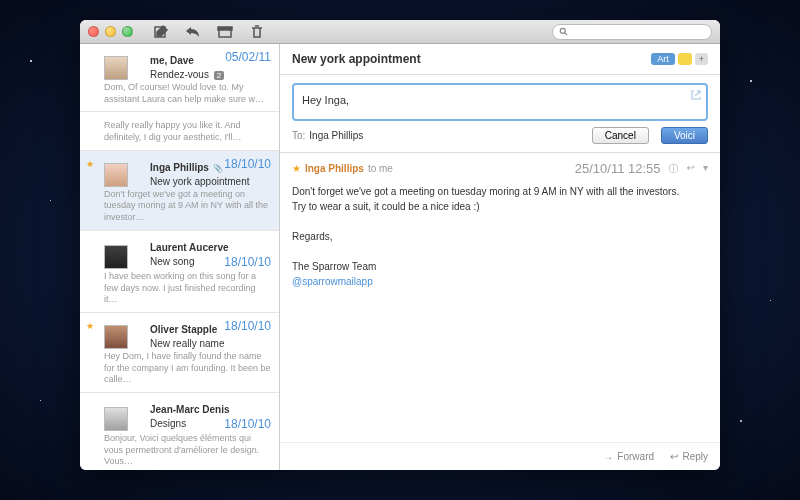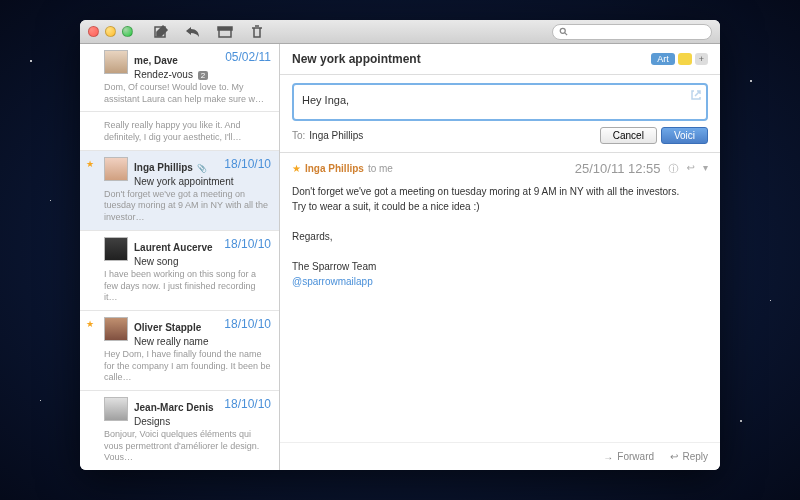--- a/index.html
+++ b/index.html
@@ -14,21 +14,21 @@
 .dot.grn{background:radial-gradient(circle at 30% 30%,#a5d6a7,#28c940)}
 .tb-icons{display:flex;gap:16px;margin-left:14px}
 .tb-icon{width:16px;height:16px;display:flex;align-items:center;justify-content:center;color:#555;cursor:pointer}
 .search{margin-left:auto;width:160px;height:16px;background:#fff;border:1px solid #bbb;border-radius:9px;display:flex;align-items:center;padding:0 6px}
 .search svg{width:10px;height:10px;color:#888}
 .content{flex:1;display:flex;overflow:hidden}
 .list{width:200px;background:#fff;border-right:1px solid #ccc;overflow-y:auto}
 .item{padding:6px 8px 6px 24px;border-bottom:1px solid #e5e5e5;position:relative;cursor:pointer}
 .item.sel{background:#e8eef7}
 .starmk{position:absolute;left:6px;top:8px;color:#f5a623;font-size:9px}
-.row1{display:flex;align-items:flex-start;gap:6px}
+.row1{display:flex;align-items:flex-end;gap:22px}
 .avatar{width:24px;height:24px;background:#ccc;flex-shrink:0;border:1px solid #bbb}
 .av1{background:linear-gradient(#e8d4c0,#c0a080)}
 .av2{background:linear-gradient(#d0d0d0,#909090)}
 .av3{background:linear-gradient(#f0d0c0,#d0a080)}
 .av4{background:linear-gradient(#404040,#202020)}
 .av5{background:linear-gradient(#c09070,#805040)}
 .av6{background:linear-gradient(#e0e0e0,#a0a0a0)}
 .meta{flex:1;min-width:0}
 .from{font-size:10px;font-weight:bold;color:#333}
 .date{font-size:12px;color:#4a90d9;float:right}
@@ -43,21 +43,21 @@
 .tag{font-size:9px;padding:1px 6px;border-radius:3px;color:#fff}
 .tag.blue{background:#5b9bd5}
 .tag.yel{background:#f5d547;width:14px;height:12px}
 .tag.add{background:#ddd;color:#666;padding:1px 4px}
 .compose{padding:8px 12px;border-bottom:1px solid #ddd}
 .cbox{border:2px solid #7bb3e8;border-radius:4px;padding:9px 8px;background:#fff;font-size:11px;color:#333;min-height:38px;position:relative}
 .popout{position:absolute;right:4px;top:4px;color:#bcd5ec;cursor:pointer}
 .crow{display:flex;align-items:center;margin-top:6px;font-size:10px}
 .crow .lbl{color:#888;margin-right:4px}
 .crow .val{color:#333}
-.btns{margin-left:auto;display:flex;gap:4px}
+.btns{margin-left:auto;display:flex;gap:12px}
 .btn{font-size:10px;padding:2px 12px;border-radius:3px;border:1px solid #aaa;background:linear-gradient(#fdfdfd,#e8e8e8);cursor:pointer}
 .btn.primary{background:linear-gradient(#6fa8e8,#4a7fc8);color:#fff;border-color:#3a6fb8}
 .msg{padding:8px 12px;font-size:10px;flex:1;overflow:auto}
 .msghdr{display:flex;align-items:center;margin-bottom:8px}
 .msghdr .star2{color:#f5a623;margin-right:4px;font-size:10px}
 .msghdr .from2{color:#d08030;font-weight:bold}
 .msghdr .to2{color:#999;margin-left:4px}
 .msghdr .date2{margin-left:auto;color:#999;font-size:13px}
 .msgact{margin-left:8px;color:#aaa;display:flex;gap:8px}
 .msgbody{color:#333;line-height:1.5;font-size:10px}

